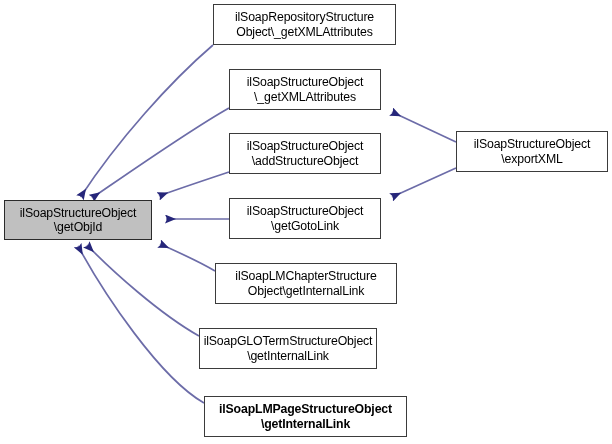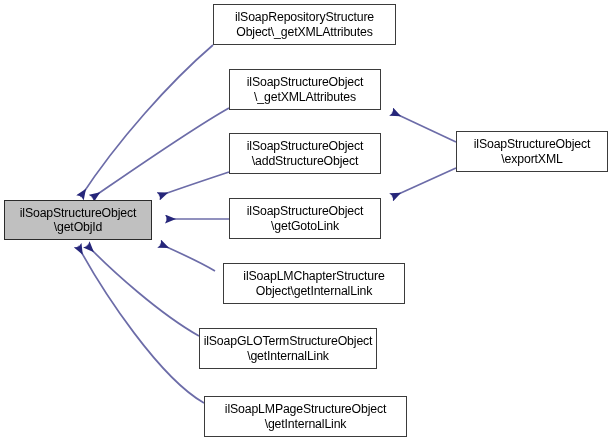--- a/index.html
+++ b/index.html
@@ -99,31 +99,31 @@
   <div class="node" style="left:229px; top:133px; width:152px; height:41px;">
     <span class="node-label">ilSoapStructureObject
 \addStructureObject</span>
   </div>
 
   <div class="node" style="left:229px; top:198px; width:152px; height:41px;">
     <span class="node-label">ilSoapStructureObject
 \getGotoLink</span>
   </div>
 
-  <div class="node" style="left:215px; top:263px; width:182px; height:41px;margin-left:8px;">
+  <div class="node" style="left:215px; top:263px; width:182px; height:41px;">
     <span class="node-label">ilSoapLMChapterStructure
 Object\getInternalLink</span>
   </div>
 
   <div class="node" style="left:199px; top:328px; width:178px; height:41px;">
     <span class="node-label">ilSoapGLOTermStructureObject
 \getInternalLink</span>
   </div>
 
-  <div class="node" style="left:204px; top:396px; width:203px; height:41px;">
+  <div class="node" style="left:204px; top:396px; width:203px; height:41px;font-weight:bold;">
     <span class="node-label">ilSoapLMPageStructureObject
 \getInternalLink</span>
   </div>
 
   <div class="node" style="left:456px; top:131px; width:152px; height:41px;">
     <span class="node-label">ilSoapStructureObject
 \exportXML</span>
   </div>
 
 </div>

